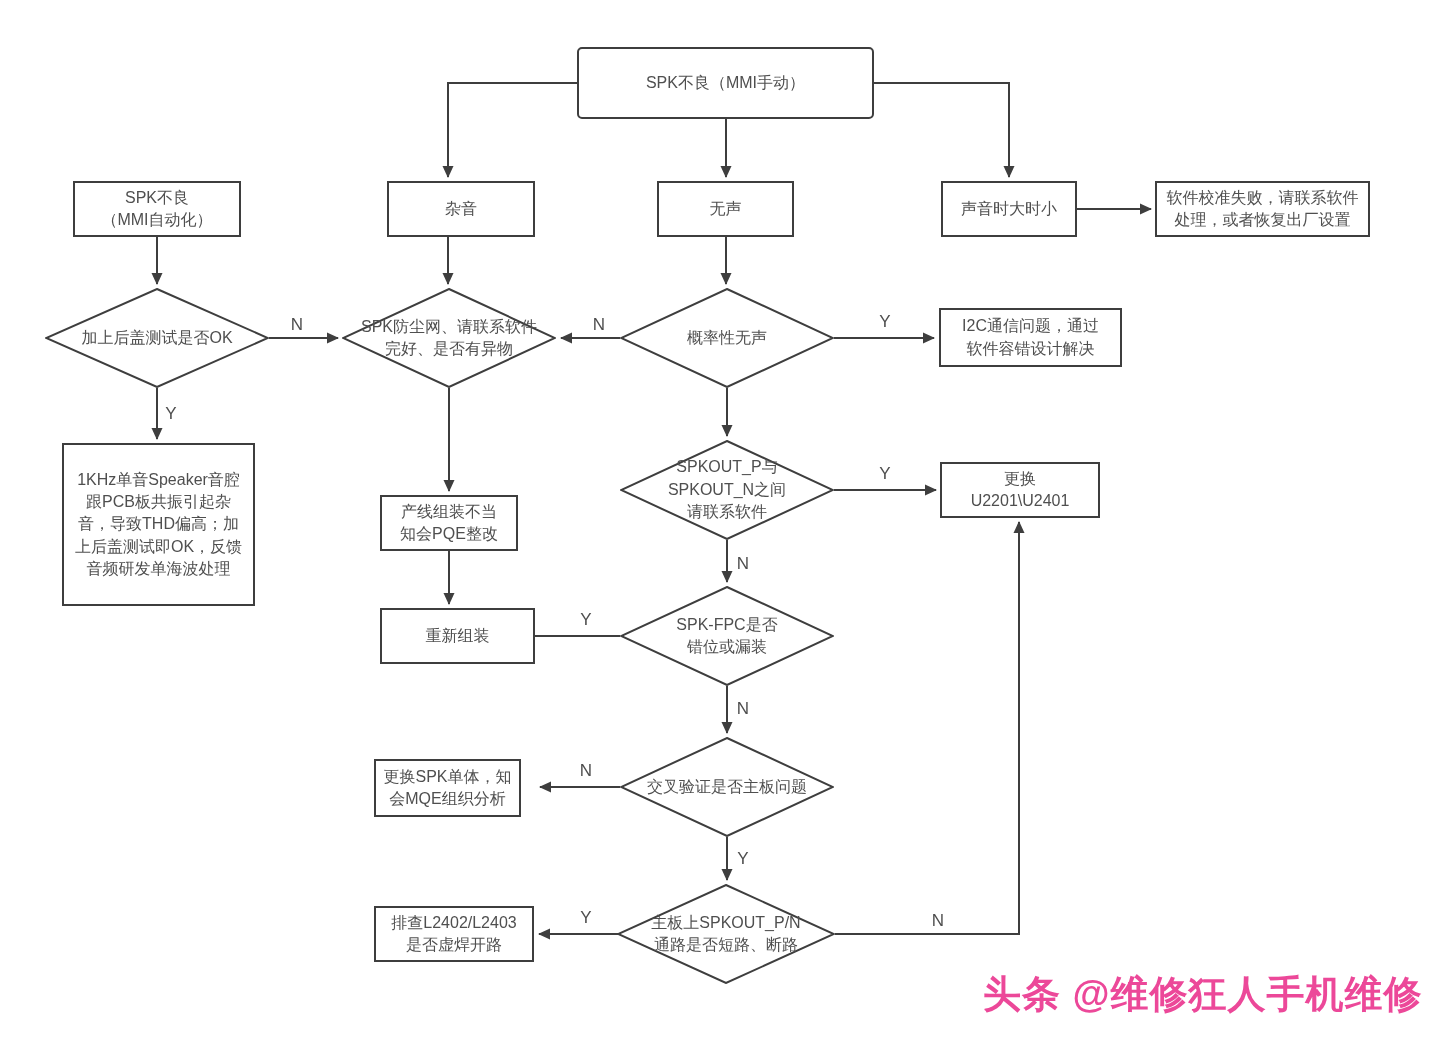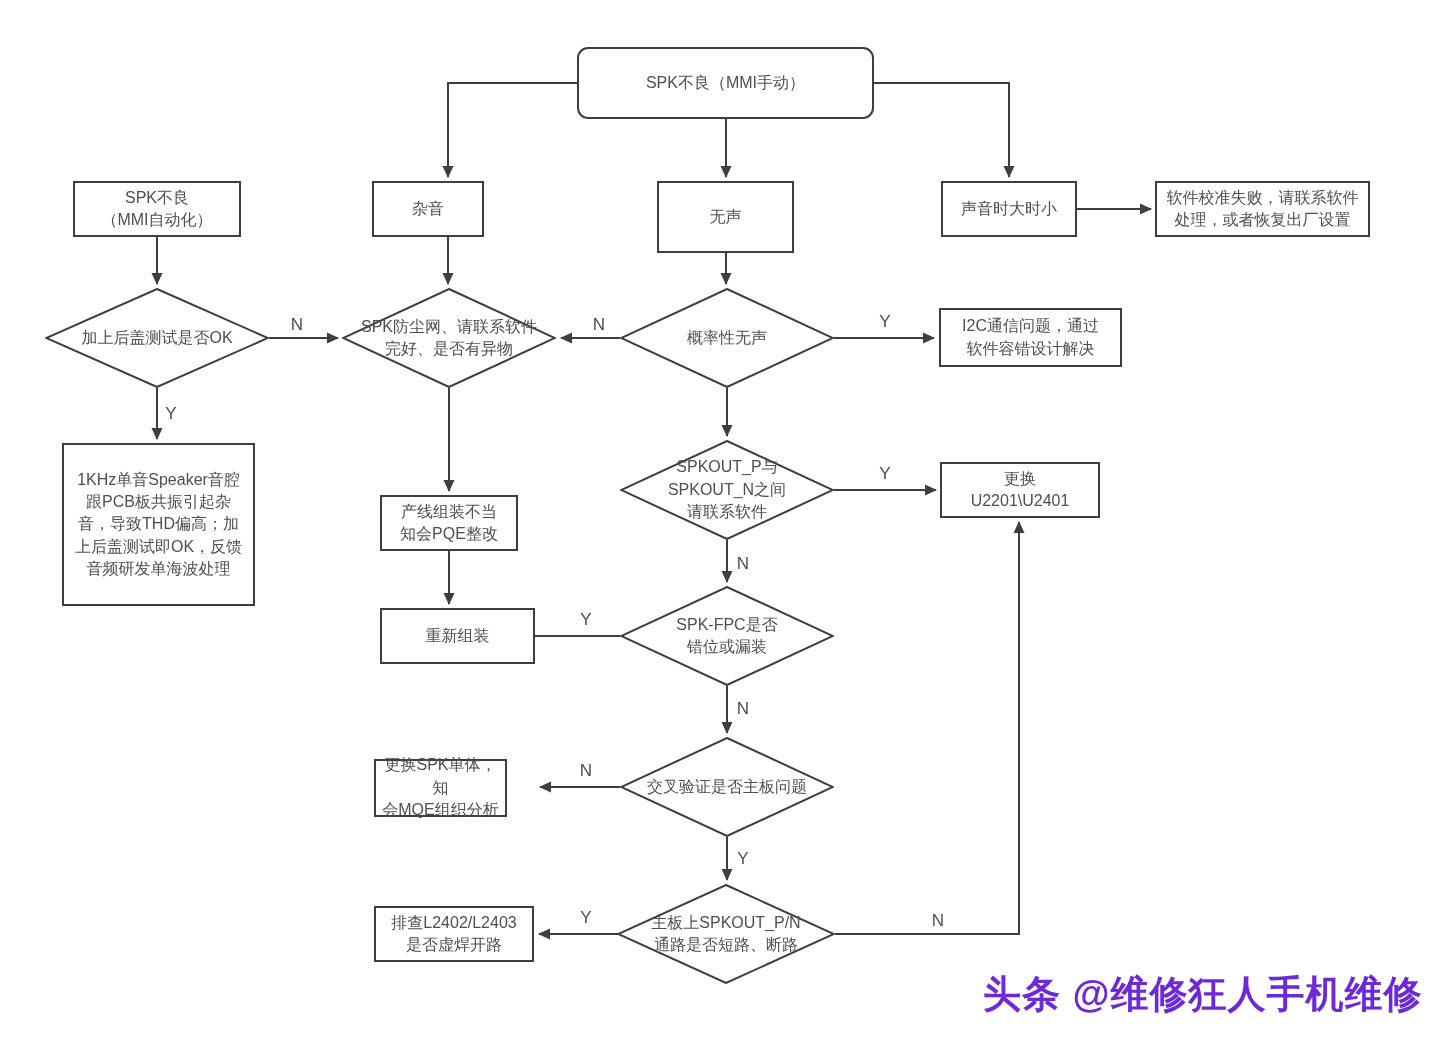--- a/index.html
+++ b/index.html
@@ -11,28 +11,28 @@
   }
   #edge-layer { position:absolute; left:0; top:0; width:1429px; height:1044px; }
   .edge-line { fill:none; stroke:var(--stroke); stroke-width:2px; }
   .edge-label { font-size:17px; fill:var(--text); text-anchor:middle; font-family:"Liberation Sans","DejaVu Sans",sans-serif; }
   #arrow path { fill:var(--stroke); }
   .node {
     position:absolute; display:flex; align-items:center; justify-content:center;
     text-align:center; font-size:16px; line-height:1.4; box-sizing:border-box;
   }
   .rect    { border:2px solid var(--stroke); background:#ffffff; }
-  .rounded { border:2px solid var(--stroke); background:#ffffff; border-radius:11px; }
+  .rounded { border:2px solid var(--stroke); background:#ffffff; border-radius:5px; }
   .diamond { background:transparent; border:none; }
   .diamond-shape { position:absolute; left:0; top:0; width:100%; height:100%; }
   .diamond-shape polygon { fill:#ffffff; stroke:var(--stroke); stroke-width:2px; vector-effect:non-scaling-stroke; }
   .node-label { position:relative; z-index:1; padding:0 5px; white-space:pre-line; }
   .watermark {
     position:absolute; left:983px; top:969px; font-size:38px; font-weight:bold;
-    color:#6d28d9; letter-spacing:1px; white-space:nowrap;
+    color:#ec4899; letter-spacing:1px; white-space:nowrap;
   }
 </style>
 </head>
 <body>
 
 <div class="canvas">
 
   <svg id="edge-layer" xmlns="http://www.w3.org/2000/svg">
     <defs>
       <marker id="arrow" markerUnits="userSpaceOnUse" markerWidth="14" markerHeight="14" viewBox="0 0 14 14" refX="12" refY="7" orient="auto">
@@ -76,24 +76,24 @@
     </svg>
 
   <div class="node rounded" style="left:577px;top:47px;width:297px;height:72px">
     <span class="node-label">SPK不良（MMI手动）</span>
   </div>
 
   <div class="node rect" style="left:73px;top:181px;width:168px;height:56px">
     <span class="node-label">SPK不良
 （MMI自动化）</span>
   </div>
-  <div class="node rect" style="left:372px;top:181px;width:112px;height:56px">
+  <div class="node rect" style="left:387px;top:181px;width:148px;height:56px">
     <span class="node-label">杂音</span>
   </div>
-  <div class="node rect" style="left:657px;top:181px;width:137px;height:72px">
+  <div class="node rect" style="left:657px;top:181px;width:137px;height:56px">
     <span class="node-label">无声</span>
   </div>
   <div class="node rect" style="left:941px;top:181px;width:136px;height:56px">
     <span class="node-label">声音时大时小</span>
   </div>
   <div class="node rect" style="left:1155px;top:181px;width:215px;height:56px">
     <span class="node-label">软件校准失败，请联系软件
 处理，或者恢复出厂设置</span>
   </div>
 
@@ -150,21 +150,21 @@
     <span class="node-label">重新组装</span>
   </div>
   <div class="node diamond" style="left:620px;top:586px;width:214px;height:100px">
     <svg class="diamond-shape" viewBox="0 0 200 100" preserveAspectRatio="none">
       <polygon points="100,1 199,50 100,99 1,50"></polygon>
     </svg>
     <span class="node-label">SPK-FPC是否
 错位或漏装</span>
   </div>
 
-  <div class="node rect" style="left:374px;top:759px;width:133px;height:58px">
+  <div class="node rect" style="left:374px;top:759px;width:147px;height:58px">
     <span class="node-label">更换SPK单体，知
 会MQE组织分析</span>
   </div>
   <div class="node diamond" style="left:620px;top:737px;width:214px;height:100px">
     <svg class="diamond-shape" viewBox="0 0 200 100" preserveAspectRatio="none">
       <polygon points="100,1 199,50 100,99 1,50"></polygon>
     </svg>
     <span class="node-label">交叉验证是否主板问题</span>
   </div>
 

